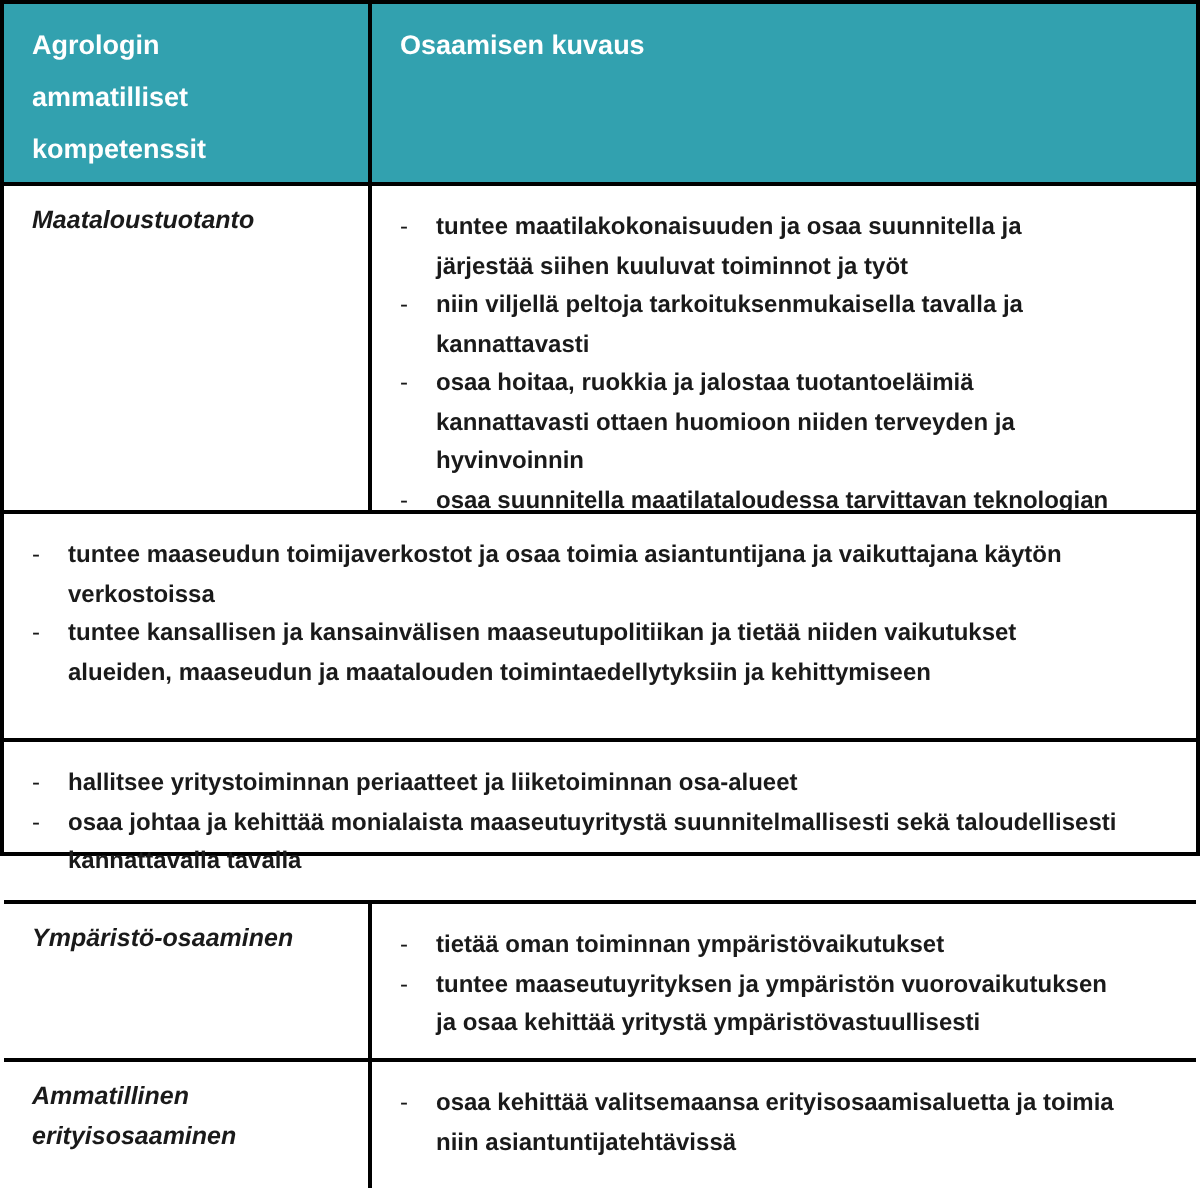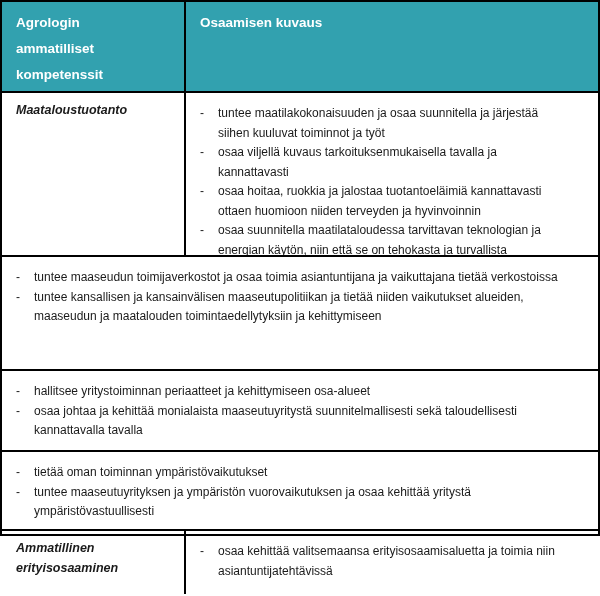--- a/index.html
+++ b/index.html
@@ -9,21 +9,21 @@
     --text:#1a1a1a;
   }
   html,body{margin:0;padding:0;background:#ffffff;}
   body{
     width:600px;height:596px;overflow:hidden;
     font-family:"Liberation Sans","DejaVu Sans",sans-serif;
     color:var(--text);
   }
   .table{
     box-sizing:border-box;
-    width:600px;height:536px;
+    width:600px;height:428px;
     border:2px solid var(--border);
     display:grid;
     grid-template-rows:91px 164px 114px 81px 79px 63px;
   }
   .row{
     box-sizing:border-box;
     display:flex;
     border-bottom:2px solid var(--border);
     overflow:hidden;
   }
@@ -59,21 +59,21 @@
   .bullets{display:block;}
   .bullet{
     display:flex;
     font-size:12px;
     line-height:19.5px;
   }
   .dash{
     flex:0 0 18px;
     width:18px;
   }
-  .bullet-text{flex:1 1 auto;}
+  .bullet-text{flex:1 1 auto;font-weight:bold;}
 </style>
 </head>
 <body>
 
 <div class="table">
 
   <div class="row header">
     <div class="cell-left header-title">Agrologin
 ammatilliset
 kompetenssit</div>
@@ -82,60 +82,61 @@
 
   <div class="row">
     <div class="cell-left row-title">Maataloustuotanto</div>
     <div class="cell-right bullets">
       <div class="bullet">
         <span class="dash">-</span>
         <span class="bullet-text">tuntee maatilakokonaisuuden ja osaa suunnitella ja järjestää siihen kuuluvat toiminnot ja työt</span>
       </div>
       <div class="bullet">
         <span class="dash">-</span>
-        <span class="bullet-text">osaa viljellä kuvaus tarkoituksenmukaisella tavalla ja kannattavasti</span>
+        <span class="bullet-text">niin viljellä peltoja tarkoituksenmukaisella tavalla ja kannattavasti</span>
       </div>
       <div class="bullet">
         <span class="dash">-</span>
         <span class="bullet-text">osaa hoitaa, ruokkia ja jalostaa tuotantoeläimiä kannattavasti ottaen huomioon niiden terveyden ja hyvinvoinnin</span>
       </div>
       <div class="bullet">
         <span class="dash">-</span>
         <span class="bullet-text">osaa suunnitella maatilataloudessa tarvittavan teknologian ja energian käytön, niin että se on tehokasta ja turvallista</span>
       </div>
     </div>
   </div>
 
   <div class="row">
     <div class="cell-right bullets">
       <div class="bullet">
         <span class="dash">-</span>
-        <span class="bullet-text">tuntee maaseudun toimijaverkostot ja osaa toimia asiantuntijana ja vaikuttajana tietää verkostoissa</span>
+        <span class="bullet-text">tuntee maaseudun toimijaverkostot ja osaa toimia asiantuntijana ja vaikuttajana käytön verkostoissa</span>
       </div>
       <div class="bullet">
         <span class="dash">-</span>
         <span class="bullet-text">tuntee kansallisen ja kansainvälisen maaseutupolitiikan ja tietää niiden vaikutukset alueiden, maaseudun ja maatalouden toimintaedellytyksiin ja kehittymiseen</span>
       </div>
     </div>
   </div>
 
   <div class="row">
     <div class="cell-right bullets">
       <div class="bullet">
         <span class="dash">-</span>
-        <span class="bullet-text">hallitsee yritystoiminnan periaatteet ja kehittymiseen osa-alueet</span>
+        <span class="bullet-text">hallitsee yritystoiminnan periaatteet ja liiketoiminnan osa-alueet</span>
       </div>
       <div class="bullet">
         <span class="dash">-</span>
         <span class="bullet-text">osaa johtaa ja kehittää monialaista maaseutuyritystä suunnitelmallisesti sekä taloudellisesti kannattavalla tavalla</span>
       </div>
     </div>
   </div>
 
   <div class="row">
+    <div class="cell-left row-title">Ympäristö-osaaminen</div>
     <div class="cell-right bullets">
       <div class="bullet">
         <span class="dash">-</span>
         <span class="bullet-text">tietää oman toiminnan ympäristövaikutukset</span>
       </div>
       <div class="bullet">
         <span class="dash">-</span>
         <span class="bullet-text">tuntee maaseutuyrityksen ja ympäristön vuorovaikutuksen ja osaa kehittää yritystä ympäristövastuullisesti</span>
       </div>
     </div>

